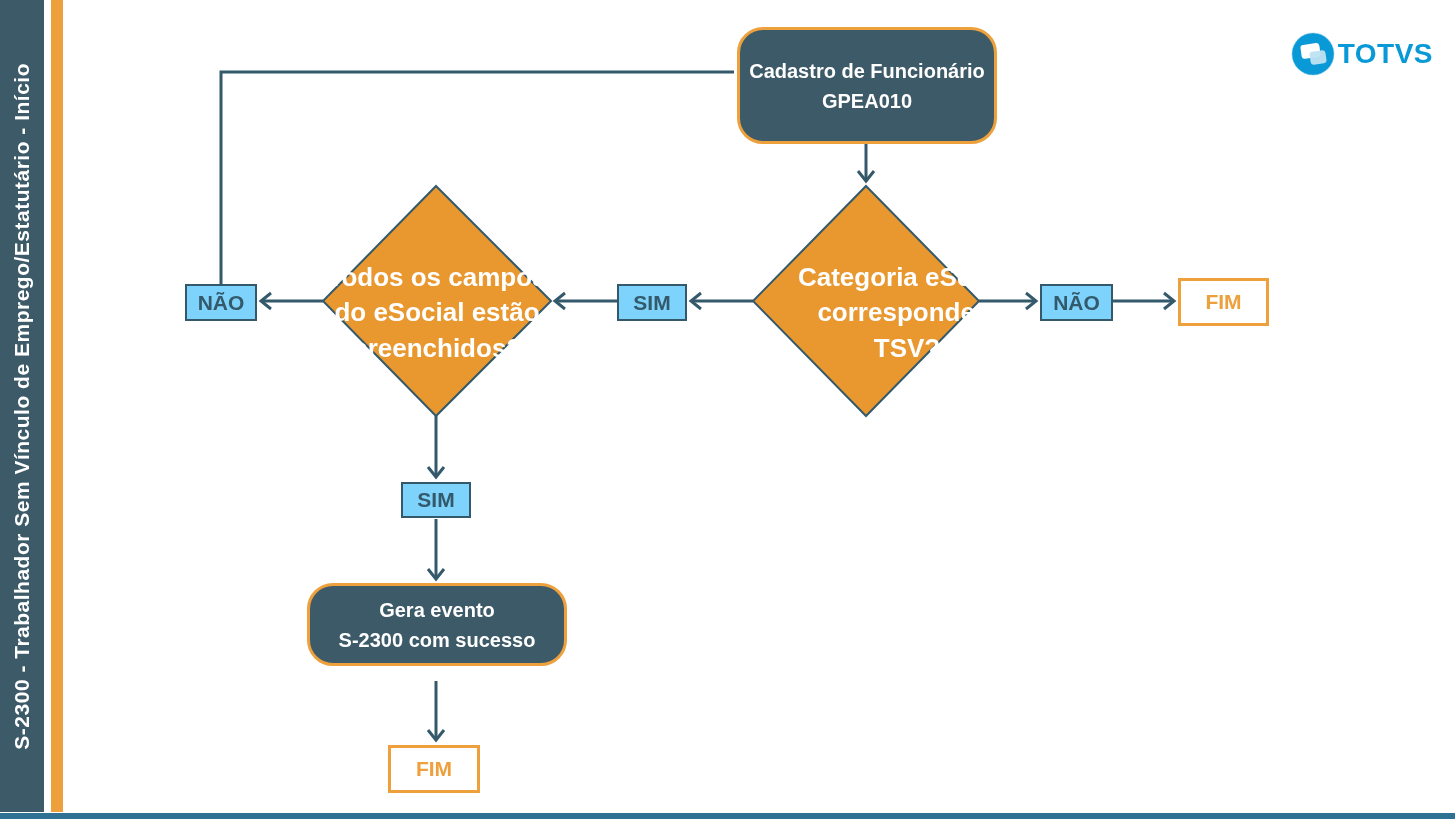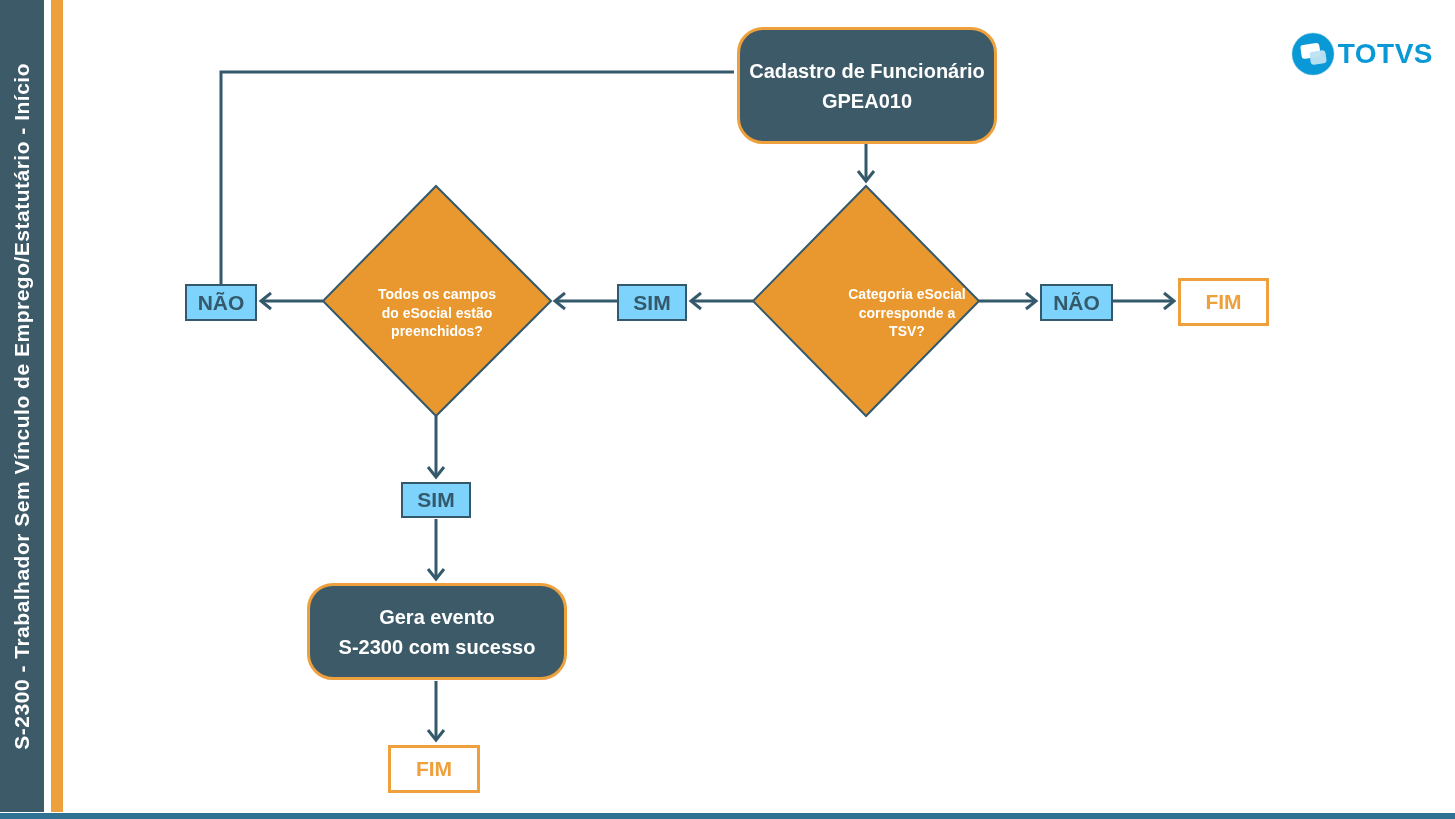--- a/index.html
+++ b/index.html
@@ -76,21 +76,21 @@
     border: 3px solid var(--orange-border, #EDA03C);
     border-radius: 26px;
     color: #ffffff;
     font-size: 20px;
     font-weight: 700;
     line-height: 1.5;
     white-space: pre-line;
   }
   .diamond-label {
     color: #ffffff;
-    font-size: 14px;
+    font-size: 26px;
     font-weight: 700;
     line-height: 1.35;
     white-space: pre-line;
     transform: translateY(12px);
     pointer-events: none;
   }
   .label-box {
     background: #7dd3fc;
     border: 2px solid var(--line-teal, #33596B);
     color: var(--line-teal, #33596B);
@@ -158,18 +158,18 @@
   <div class="node diamond-label" style="left:323px; top:186px; width:228px; height:230px;">Todos os campos
 do eSocial estão
 preenchidos?</div>
 
   <div class="node label-box" style="left:185px; top:284px; width:72px; height:37px;">NÃO</div>
   <div class="node label-box" style="left:617px; top:284px; width:70px; height:37px;">SIM</div>
   <div class="node label-box" style="left:1040px; top:284px; width:73px; height:37px;">NÃO</div>
   <div class="node fim-box" style="left:1178px; top:278px; width:91px; height:48px;">FIM</div>
   <div class="node label-box" style="left:401px; top:482px; width:70px; height:36px;">SIM</div>
 
-  <div class="node rounded-process" style="left:307px; top:583px; width:260px; height:97px;">Gera evento
+  <div class="node rounded-process" style="left:307px; top:583px; width:260px; height:83px;">Gera evento
 S-2300 com sucesso</div>
 
   <div class="node fim-box" style="left:388px; top:745px; width:92px; height:48px;">FIM</div>
 
 </div>
 
 </body></html>

